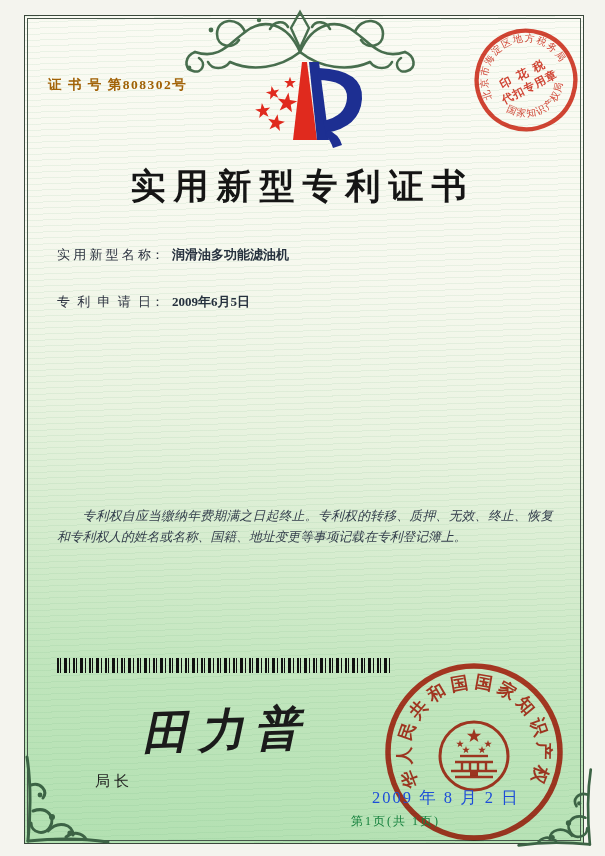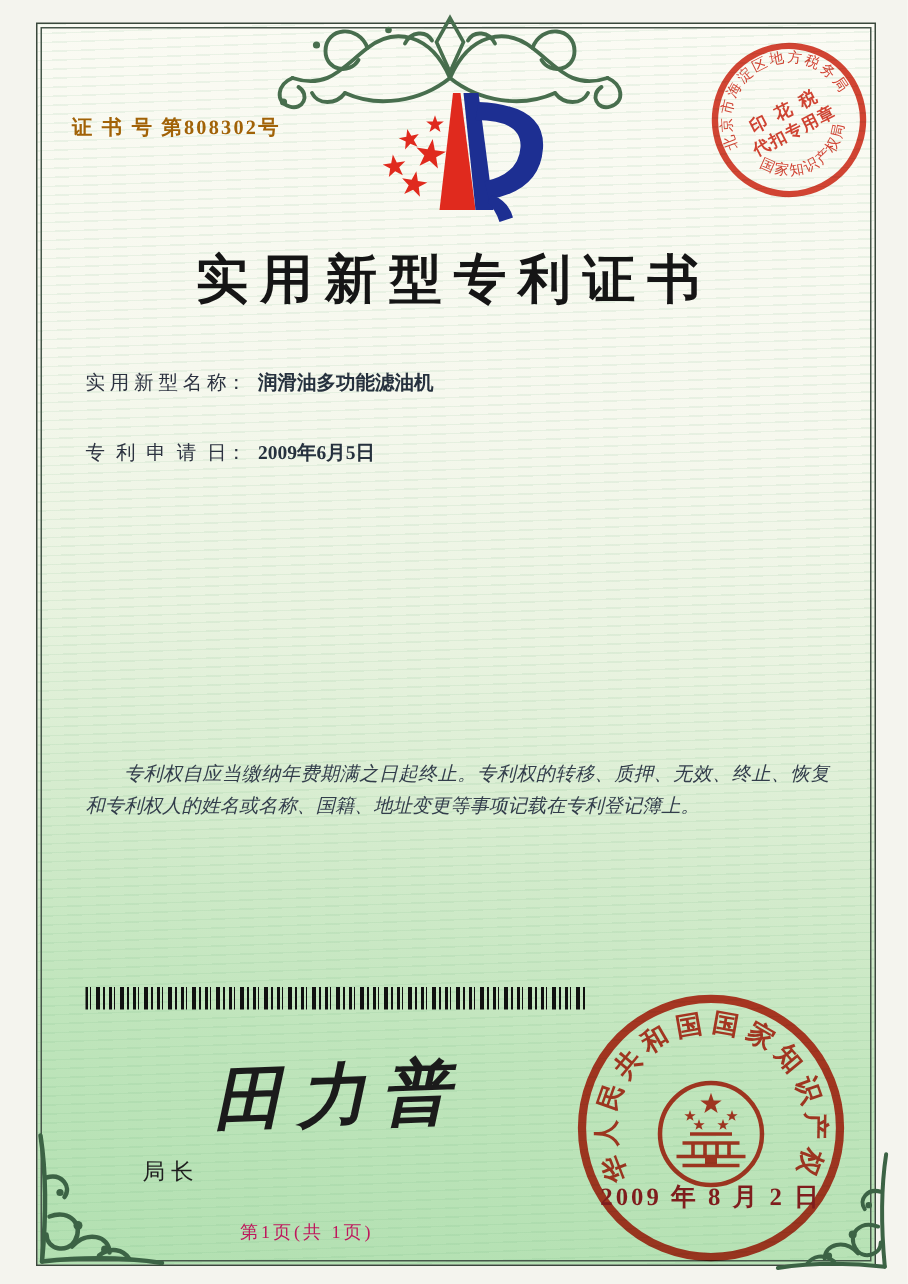--- a/index.html
+++ b/index.html
@@ -28,24 +28,24 @@
   .barcode{left:57px;top:658px;width:334px;height:15px;
     background-image:repeating-linear-gradient(90deg,
       #101010 0px,#101010 2px,rgba(0,0,0,0) 2px,rgba(0,0,0,0) 3px,
       #101010 3px,#101010 4px,rgba(0,0,0,0) 4px,rgba(0,0,0,0) 7px,
       #101010 7px,#101010 10px,rgba(0,0,0,0) 10px,rgba(0,0,0,0) 12px,
       #101010 12px,#101010 13px,rgba(0,0,0,0) 13px,rgba(0,0,0,0) 16px);}
   .sig-label{left:95px;top:744px;font-size:15px;letter-spacing:4px;color:#1e1e1e;margin-top:28px;}
   .sig-name{left:142px;top:700px;font-size:46px;font-weight:700;font-style:italic;
     letter-spacing:10px;color:#1b1b1b;transform:rotate(-2deg);}
   .seal{left:378px;top:660px;width:192px;height:188px;mix-blend-mode:multiply;opacity:.95;}
-  .seal-date{left:372px;top:787px;width:204px;text-align:center;font-size:16.5px;font-weight:700;
-    letter-spacing:2px;color:#7f1d1d;z-index:5;}
+  .seal-date{left:372px;top:787px;width:204px;text-align:left;font-size:16.5px;font-weight:400;
+    letter-spacing:2px;color:#1d4ed8;z-index:5;}
   .tax-stamp{left:468px;top:22px;width:116px;height:116px;mix-blend-mode:multiply;opacity:.9;}
-  .footer{left:160px;top:813px;width:280px;text-align:left;font-size:12px;letter-spacing:2px;color:#be185d;}
+  .footer{left:160px;top:813px;width:280px;text-align:right;font-size:12px;letter-spacing:2px;color:#15803d;}
   .logo{left:240px;top:42px;width:135px;height:112px;}
   .orn-top{left:173px;top:2px;width:254px;height:84px;}
   .orn-bl{left:20px;top:753px;width:92px;height:92px;}
   .orn-br{left:512px;top:766px;width:88px;height:82px;transform:scaleX(-1);}
   svg{display:block;}
 </style>
 </head>
 <body>
 
 <div class="stage">

